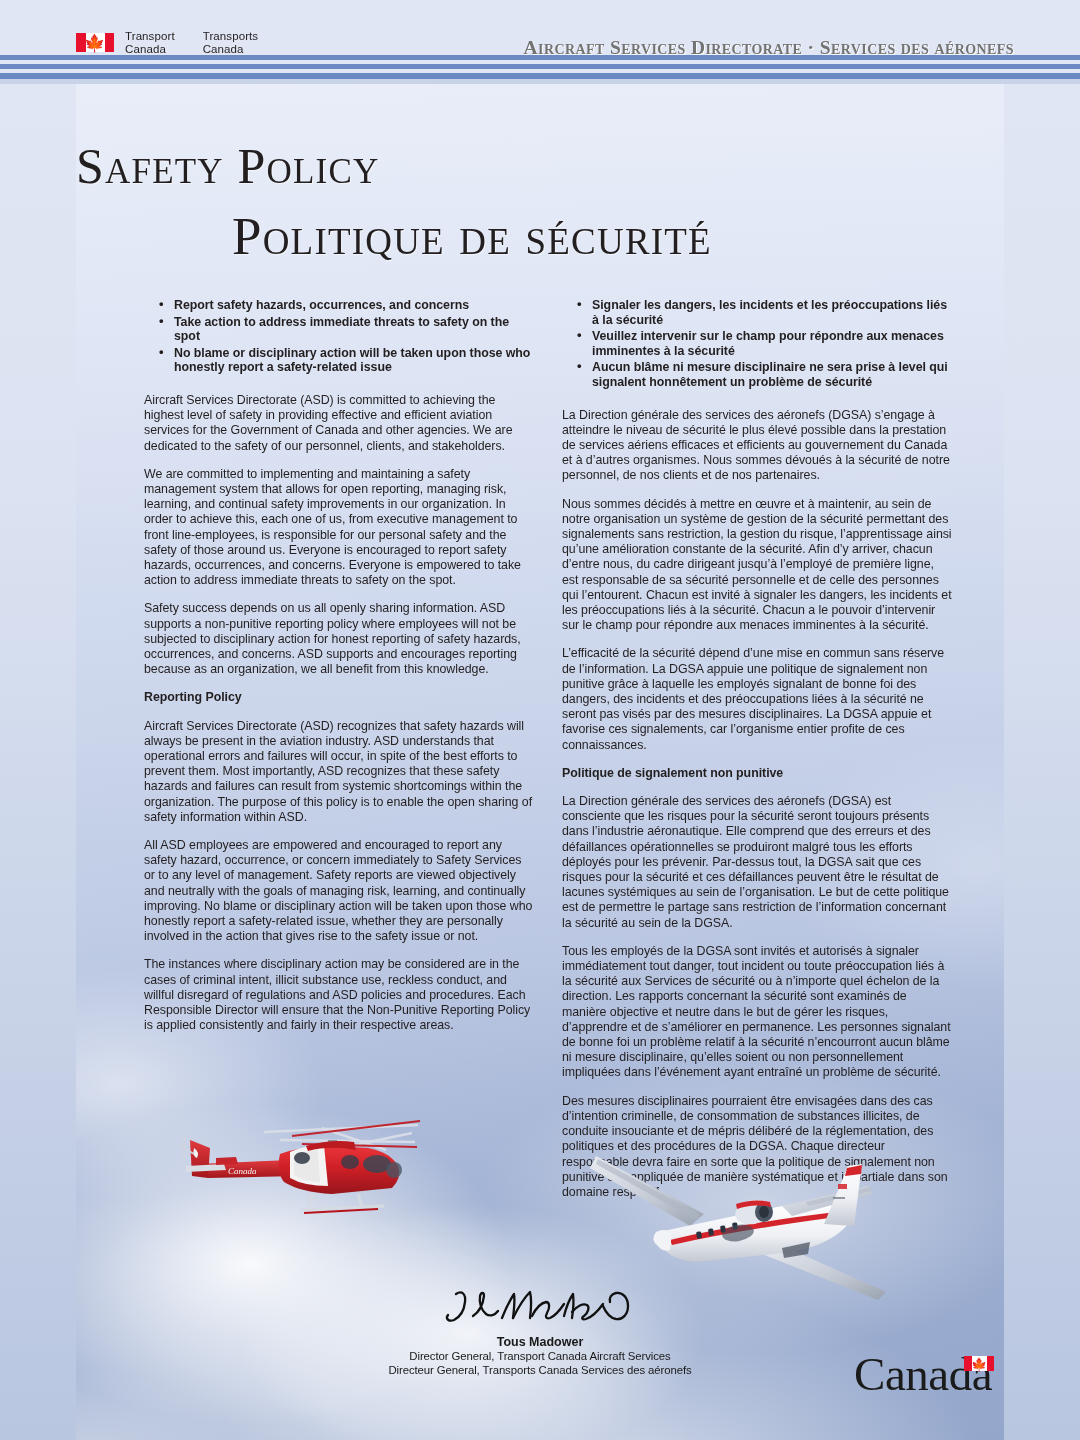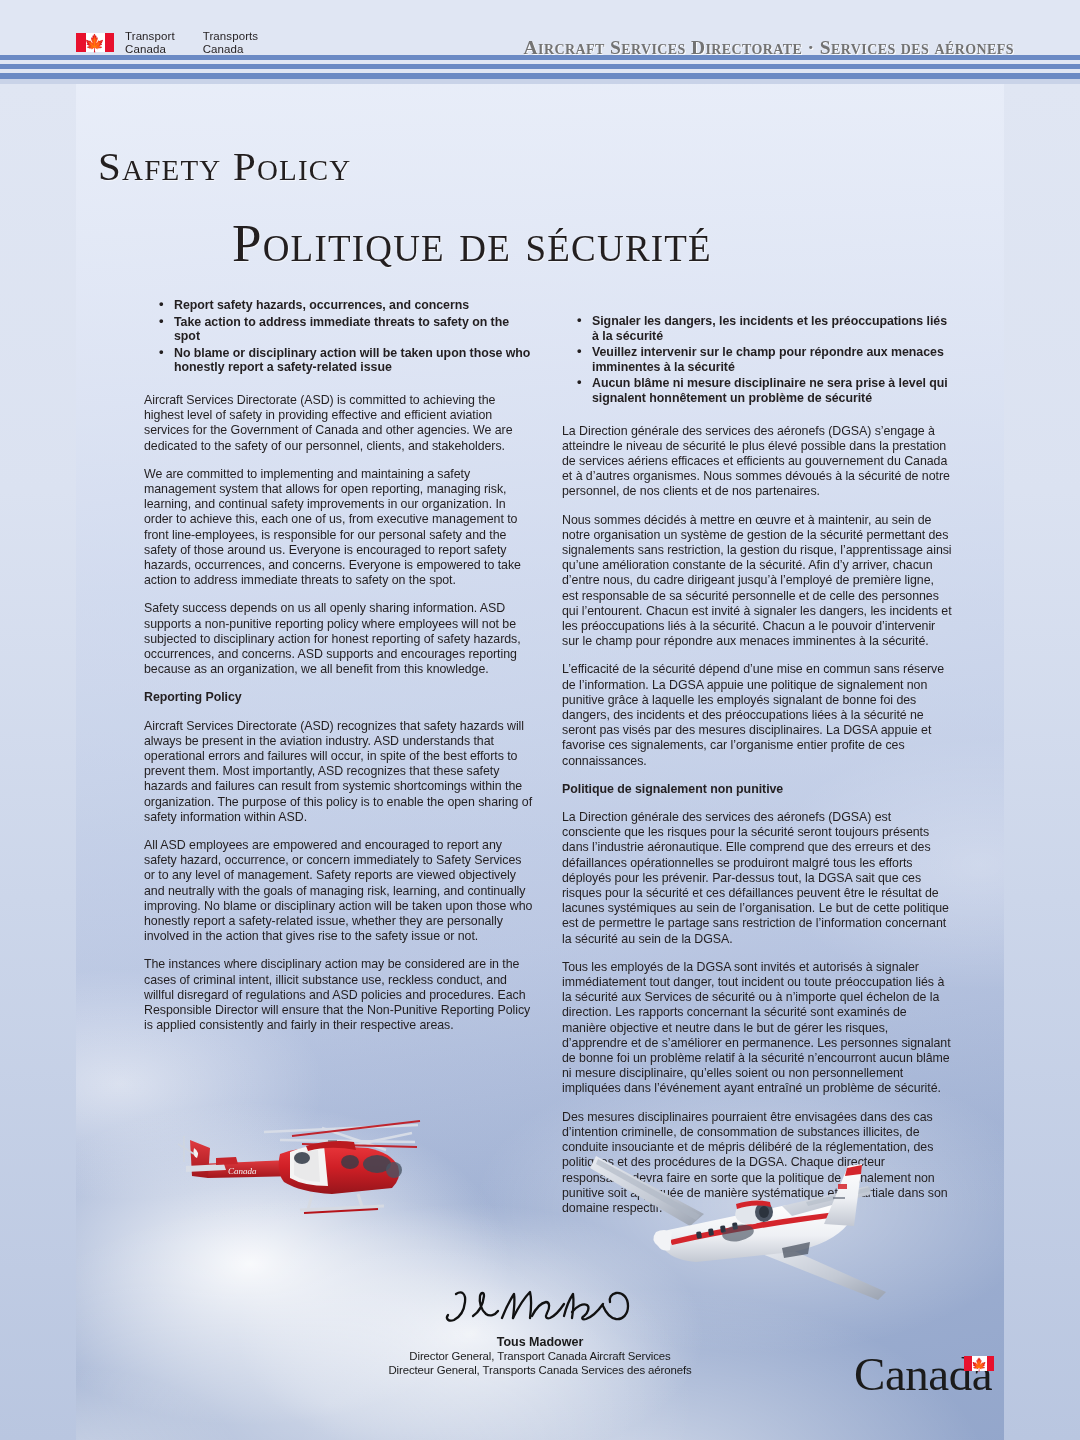--- a/index.html
+++ b/index.html
@@ -142,50 +142,50 @@
   .titles {
     position: absolute;
     left: 0; top: 138px;
     width: 1080px;
     z-index: 10;
     font-family: "Liberation Serif", serif;
     color: #231f20;
   }
   .title-en {
     font-variant: small-caps;
-    font-size: 41px;
+    font-size: 50px;
     line-height: 56px;
     letter-spacing: 1.2px;
-    padding-left: 98px;
+    padding-left: 76px;
     text-shadow: 1px 1px 1px rgba(255,255,255,.6);
   }
   .title-fr {
     font-variant: small-caps;
     font-size: 53px;
     line-height: 58px;
     letter-spacing: 1.2px;
     padding-left: 232px;
-    margin-top: 20px;
+    margin-top: 13px;
     text-shadow: 1px 1px 1px rgba(255,255,255,.6);
   }
 
   
   .columns {
     position: absolute;
     left: 0; top: 298px;
     width: 1080px;
     z-index: 12;
     display: flex;
     align-items: flex-start;
   }
   .col {
     color: #231f20;
   }
   .col-en { width: 390px; margin-left: 144px; }
-  .col-fr { width: 390px; margin-left: 28px; margin-top: 16px; }
+  .col-fr { width: 390px; margin-left: 28px; }
 
   ul.key-points {
     list-style: none;
     margin: 0 0 18px 0;
     padding: 0;
   }
   ul.key-points li {
     position: relative;
     padding-left: 30px;
     font-size: 12.4px;

